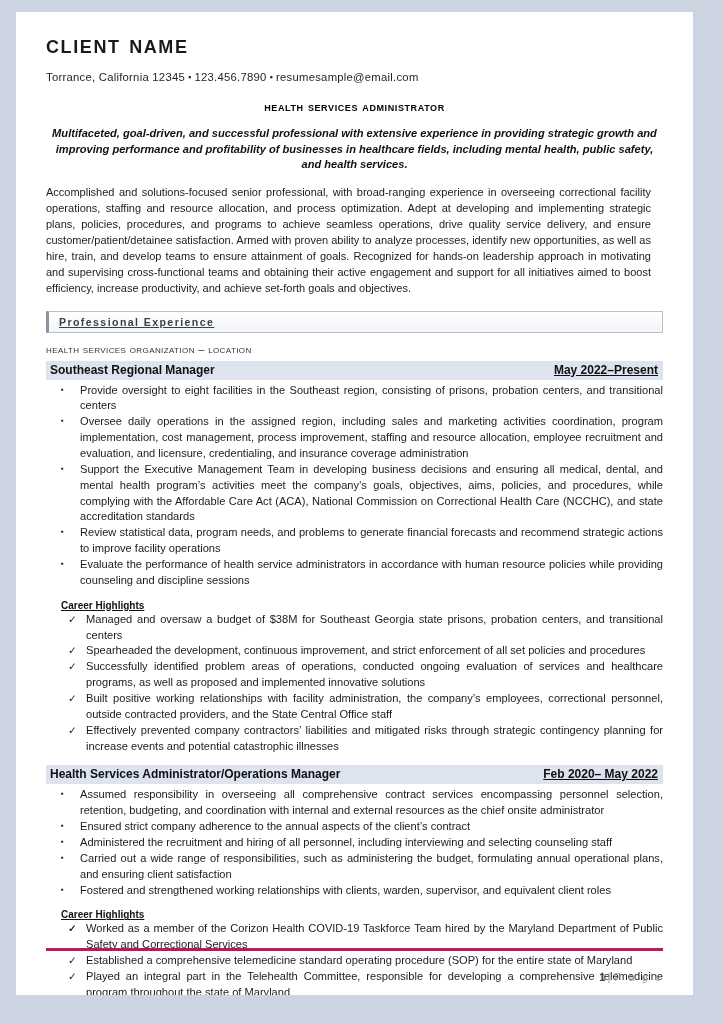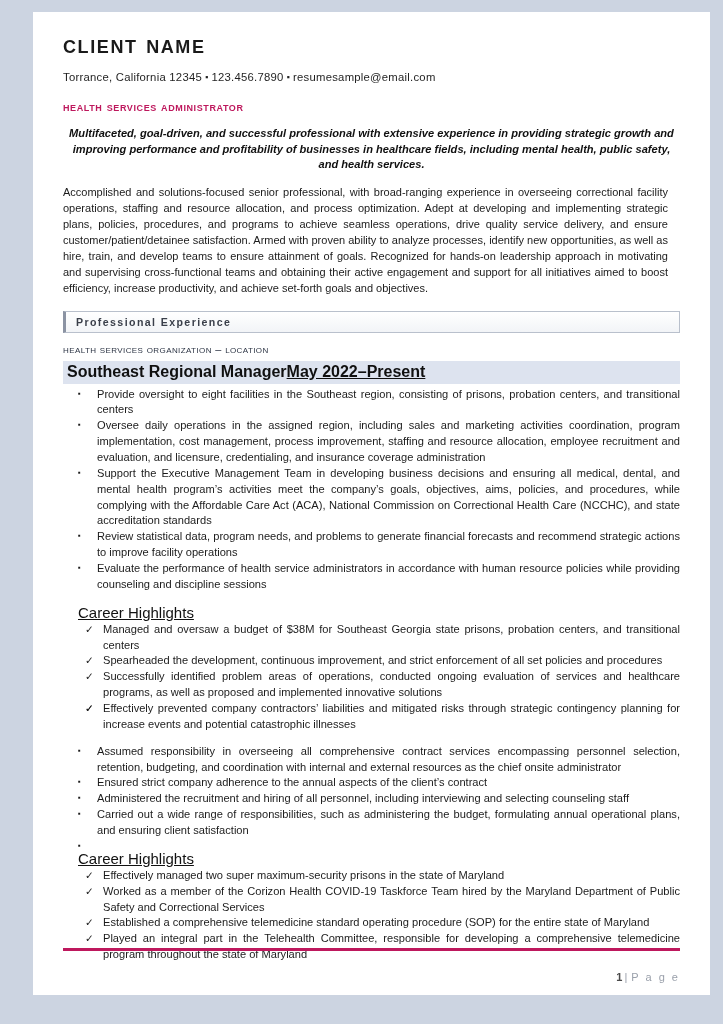--- a/index.html
+++ b/index.html
@@ -8,21 +8,21 @@
   }
   body {
     width: 723px;
     height: 1024px;
     background: #ccd4e1;
     font-family: "Liberation Sans", sans-serif;
     overflow: hidden;
   }
   .page {
     position: absolute;
-    left: 33px;
+    left: 16px;
     top: 12px;
     width: 677px;
     height: 983px;
     background: #ffffff;
     box-sizing: border-box;
     padding: 0;
     overflow: hidden;
   }
   .inner {
     padding: 18px 30px 0 30px;
@@ -49,24 +49,24 @@
     white-space: nowrap;
   }
   .contact .sep {
     color: #1f1f1f;
     font-size: 9px;
     position: relative;
     top: -1px;
     padding: 0 3px;
   }
   .job-title-line {
-    text-align: left;
+    text-align: center;
     font-size: 13.2px;
     font-weight: bold;
-    color: #be185d;
+    color: #000000;
     font-variant: small-caps;
     text-transform: lowercase;
     letter-spacing: 0.6px;
     margin: 0 0 12px 0;
   }
   .tagline {
     text-align: center;
     font-style: italic;
     font-weight: bold;
     font-size: 11.1px;
@@ -86,37 +86,39 @@
   .section-band {
     border: 1px solid #b9c0cc;
     border-left: 3px solid #8b93a3;
     background: linear-gradient(to bottom, #ffffff 0%, #f2f4f7 100%);
     padding: 4px 4px 4px 10px;
     font-size: 10.6px;
     font-weight: bold;
     letter-spacing: 1.4px;
     color: #3a3f4a;
     margin: 0 0 10px 0;
+    text-decoration: underline;
   }
 
   
   .employer {
     font-size: 10.9px;
     font-variant: small-caps;
     text-transform: lowercase;
     color: #2c3444;
     letter-spacing: 0.4px;
     margin: 0 0 6px 0;
   }
   .role-band {
     display: flex;
+    justify-content: space-between;
     align-items: baseline;
     background: #dde3ef;
     padding: 2px 5px 3px 4px;
-    font-size: 16px;
+    font-size: 12px;
     font-weight: bold;
     color: #101010;
     margin: 0 0 3px 0;
   }
   .role-band .dates {
     white-space: nowrap;
     text-decoration: underline;
   }
 
   
@@ -147,22 +149,22 @@
   ul.bullets.chk li {
     padding-left: 40px;
   }
   ul.bullets.chk li .mark {
     left: 22px;
     font-size: 10.5px;
     top: 0px;
   }
 
   .highlights-head {
-    font-size: 15px;
-    font-weight: normal;
+    font-size: 10px;
+    font-weight: bold;
     text-decoration: underline;
     color: #111;
     margin: 11px 0 1px 15px;
   }
 
   .block-gap { height: 11px; }
 
   
   .footer {
     position: absolute;
@@ -218,37 +220,41 @@
       <li><span class="mark">▪</span><span>Support the Executive Management Team in developing business decisions and ensuring all medical, dental, and mental health program’s activities meet the company’s goals, objectives, aims, policies, and procedures, while complying with the Affordable Care Act (ACA), National Commission on Correctional Health Care (NCCHC), and state accreditation standards</span></li>
       <li><span class="mark">▪</span><span>Review statistical data, program needs, and problems to generate financial forecasts and recommend strategic actions to improve facility operations</span></li>
       <li><span class="mark">▪</span><span>Evaluate the performance of health service administrators in accordance with human resource policies while providing counseling and discipline sessions</span></li>
     </ul>
 
     <div class="highlights-head">Career Highlights</div>
     <ul class="bullets chk">
       <li><span class="mark">✓</span><span>Managed and oversaw a budget of $38M for Southeast Georgia state prisons, probation centers, and transitional centers</span></li>
       <li><span class="mark">✓</span><span>Spearheaded the development, continuous improvement, and strict enforcement of all set policies and procedures</span></li>
       <li><span class="mark">✓</span><span>Successfully identified problem areas of operations, conducted ongoing evaluation of services and healthcare programs, as well as proposed and implemented innovative solutions</span></li>
-      <li><span class="mark">✓</span></li>
+      <li><span class="mark">✓</span><span>Built positive working relationships with facility administration, the company’s employees, correctional personnel, outside contracted providers, and the State Central Office staff</span></li>
       <li><span class="mark">✓</span><span>Effectively prevented company contractors’ liabilities and mitigated risks through strategic contingency planning for increase events and potential catastrophic illnesses</span></li>
     </ul>
 
     <div class="block-gap"></div>
 
+    <div class="role-band">
+      <span>Health Services Administrator/Operations Manager</span>
+      <span class="dates">Feb 2020– May 2022</span>
+    </div>
     <ul class="bullets sq">
       <li><span class="mark">▪</span><span>Assumed responsibility in overseeing all comprehensive contract services encompassing personnel selection, retention, budgeting, and coordination with internal and external resources as the chief onsite administrator</span></li>
       <li><span class="mark">▪</span><span>Ensured strict company adherence to the annual aspects of the client’s contract</span></li>
       <li><span class="mark">▪</span><span>Administered the recruitment and hiring of all personnel, including interviewing and selecting counseling staff</span></li>
       <li><span class="mark">▪</span><span>Carried out a wide range of responsibilities, such as administering the budget, formulating annual operational plans, and ensuring client satisfaction</span></li>
-      <li><span class="mark">▪</span></li>
+      <li><span class="mark">▪</span><span>Fostered and strengthened working relationships with clients, warden, supervisor, and equivalent client roles</span></li>
     </ul>
 
     <div class="highlights-head">Career Highlights</div>
     <ul class="bullets chk">
-      <li><span class="mark">✓</span><span>Effectively managed two super maximum-security prisons in the state of Maryland</span></li>
+      <li><span class="mark">✓</span></li>
       <li><span class="mark">✓</span><span>Worked as a member of the Corizon Health COVID-19 Taskforce Team hired by the Maryland Department of Public Safety and Correctional Services</span></li>
       <li><span class="mark">✓</span><span>Established a comprehensive telemedicine standard operating procedure (SOP) for the entire state of Maryland</span></li>
       <li><span class="mark">✓</span><span>Played an integral part in the Telehealth Committee, responsible for developing a comprehensive telemedicine program throughout the state of Maryland</span></li>
 
     </ul>
 
   </div>
 
   <div class="footer">
     <b>1</b><span class="bar">|</span><span>P a g e</span>

